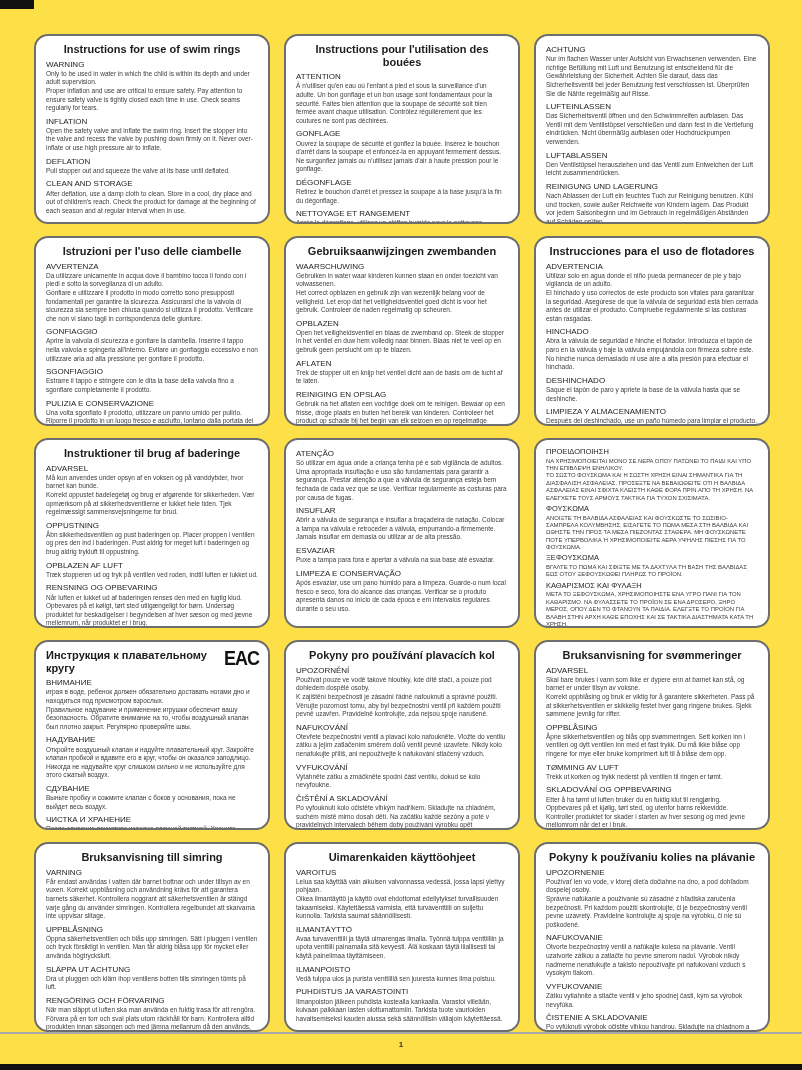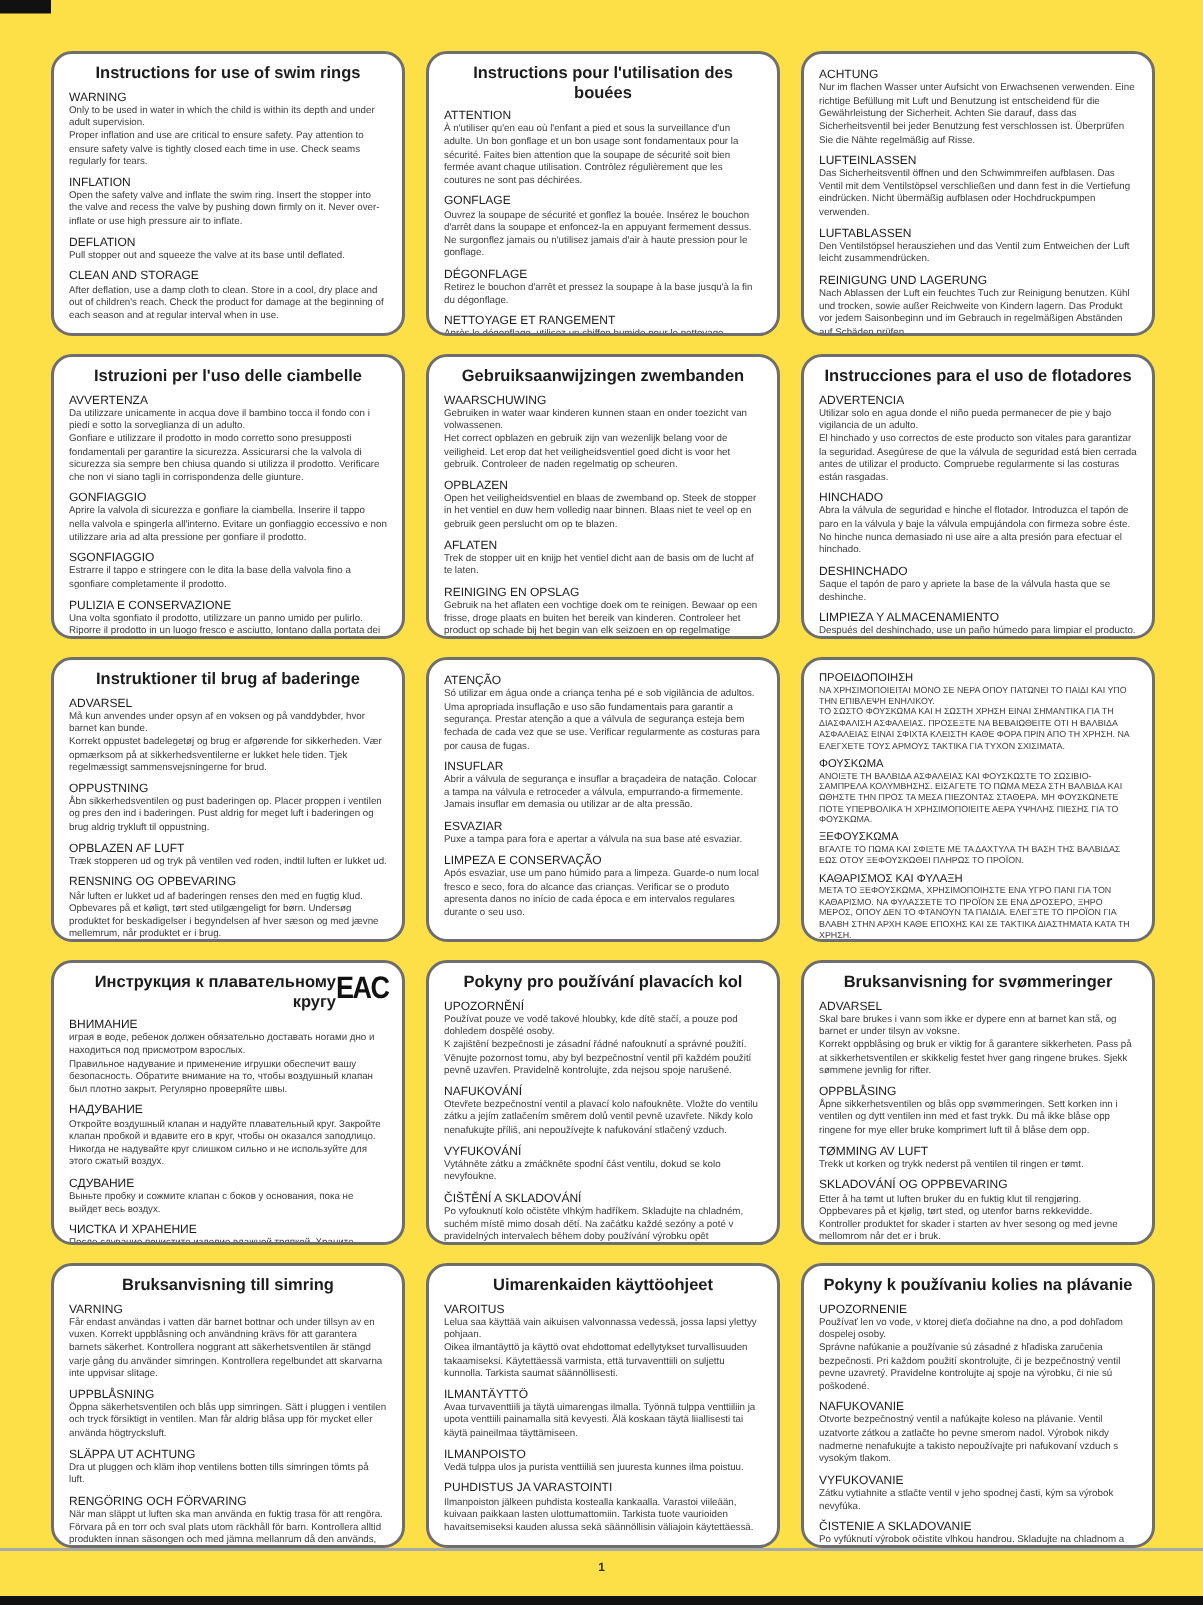--- a/index.html
+++ b/index.html
@@ -20,21 +20,21 @@
   }
   .panel{
     box-sizing:border-box;position:relative;background:#fff;
     border:2px solid #6e6e6e;border-radius:14px;
     padding:5px 10px 6px 10px;overflow:hidden;
   }
   .panel-title{
     margin:2px 0 2px 0;font-size:11px;font-weight:bold;text-align:center;
     color:#1c1c1c;white-space:pre-line;line-height:1.15;
   }
-  .panel-title.left{text-align:right;padding-right:34px;}
+  .panel-title.left{text-align:left;padding-right:34px;}
   .section-heading{
     margin:4px 0 1px 0;font-size:8px;font-weight:normal;color:#1c1c1c;line-height:1.15;
   }
   .section-body{
     margin:0;font-size:6.5px;line-height:1.32;color:#3c3c3c;white-space:pre-line;
   }
   .panel.compact .panel-title{font-size:9.5px;}
   .panel.compact .section-heading{font-size:7.5px;margin-top:3px;}
   .panel.compact .section-body{font-size:5.9px;line-height:1.25;}
   .eac-badge{

